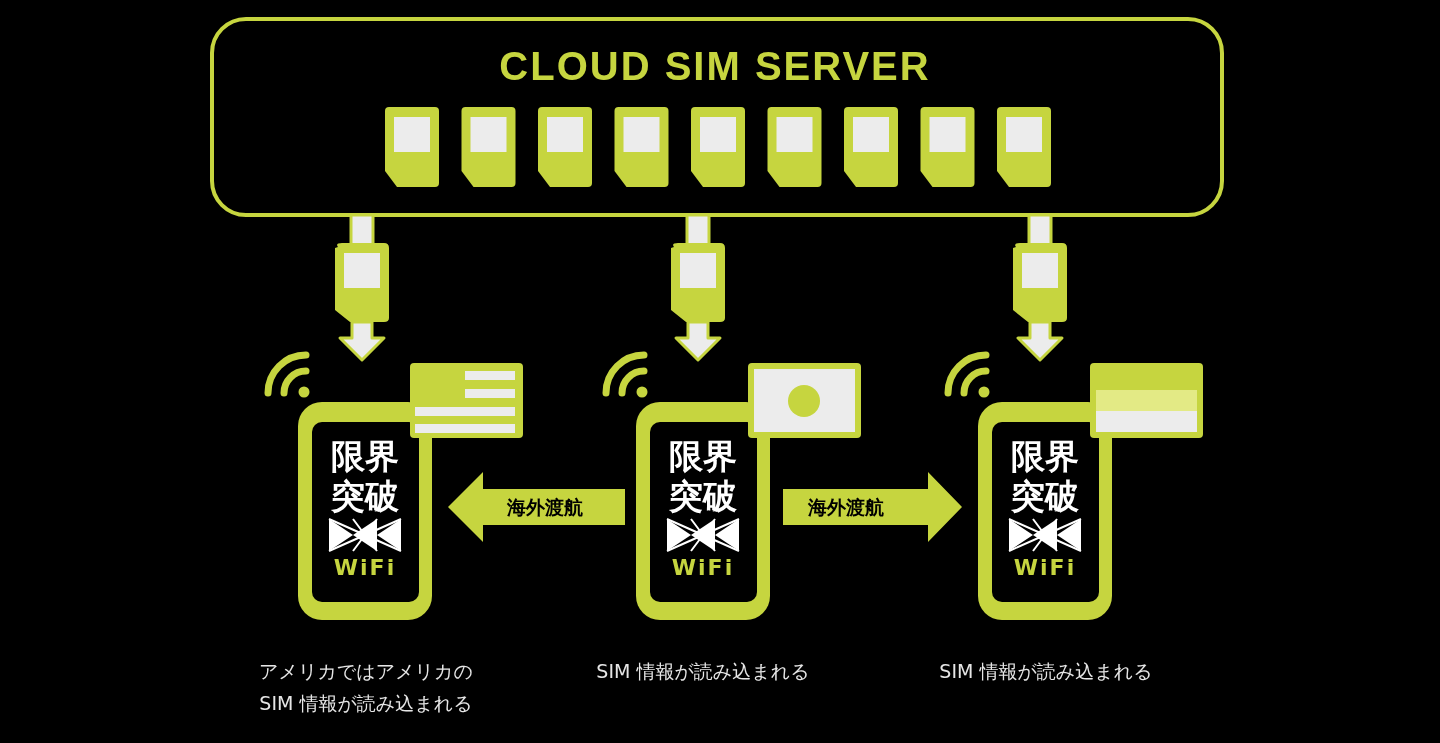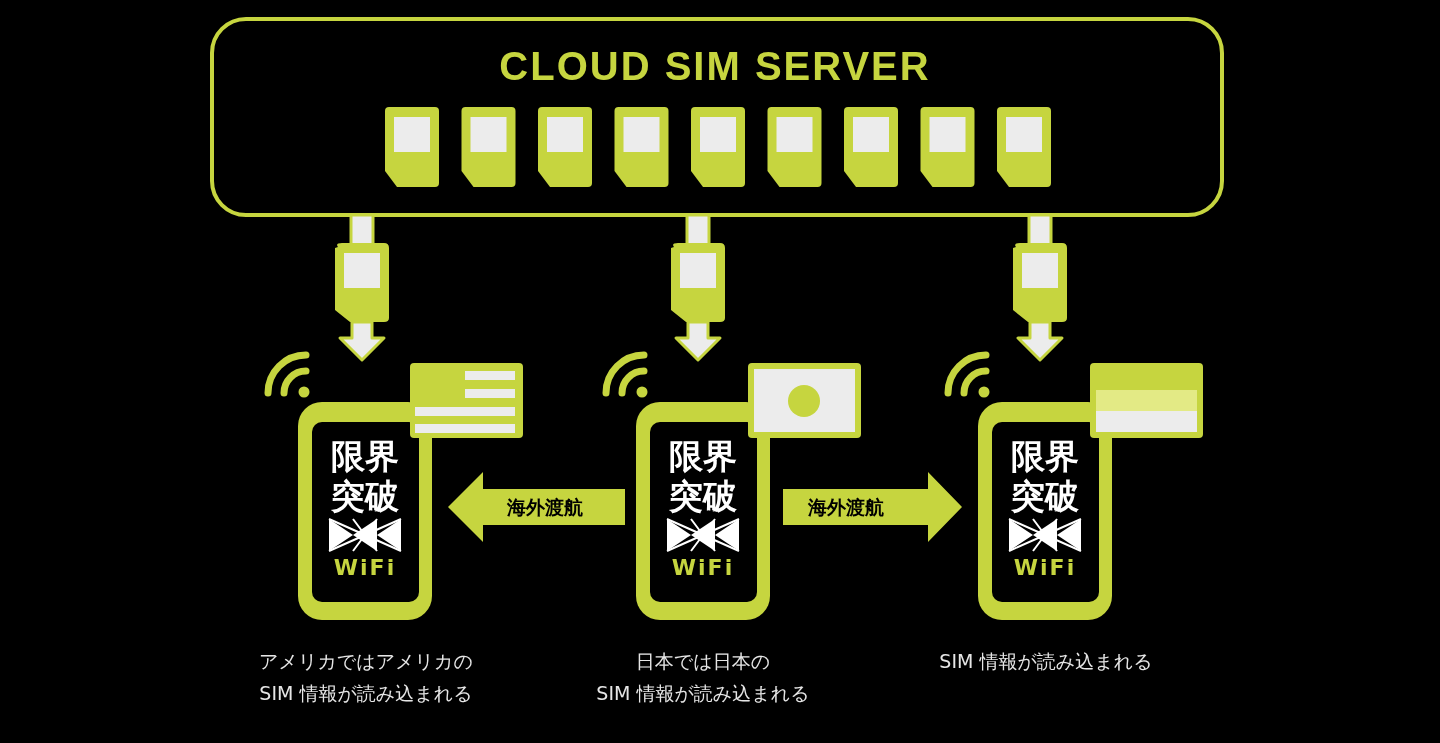--- a/index.html
+++ b/index.html
@@ -4,21 +4,21 @@
   <style>
     html, body { margin: 0; padding: 0; background: #000; }
     body { width: 1440px; height: 743px; position: relative; overflow: hidden;
            font-family: "DejaVu Sans", "Liberation Sans", sans-serif; }
     #stage { position: absolute; left: 0; top: 0; width: 1440px; height: 743px; }
     .server-title { font-family: "Liberation Sans", "DejaVu Sans", sans-serif; font-weight: 700;
                     font-size: 40px; letter-spacing: 2px; }
     .arrow-label { font-family: "DejaVu Sans", sans-serif; font-weight: 700; font-size: 19px; }
     .caption { position: absolute; width: 300px; text-align: center; color: #e6e6e6;
                font-family: "DejaVu Sans", "Liberation Sans", sans-serif; font-size: 19px;
-               line-height: 32px; }
+               line-height: 32px; margin-top: 10px; }
     .caption span { display: block; }
     .logo-text { font-family: "DejaVu Sans", sans-serif; font-weight: 700; fill: #ffffff; font-size: 34px; }
     .wifi-text { font-family: "DejaVu Sans", sans-serif; font-weight: 700; fill: #c6d53f; font-size: 22px; letter-spacing: 2px; }
   </style>
 </head>
 <body>
 
 <div id="stage">
 <svg width="1440" height="743" viewBox="0 0 1440 743" xmlns="http://www.w3.org/2000/svg">
 
@@ -164,19 +164,18 @@
     <text x="846" y="514" text-anchor="middle" fill="#000" class="arrow-label">海外渡航</text>
   </g>
 </svg>
 
 
 <div class="caption" style="left:216px; top:645px;">
   <span>アメリカではアメリカの</span>
   <span>SIM 情報が読み込まれる</span>
 </div>
 <div class="caption" style="left:553px; top:645px;">
-  <span>日本では日本の</span>
   <span>SIM 情報が読み込まれる</span>
 </div>
 <div class="caption" style="left:896px; top:645px;">
   <span>SIM 情報が読み込まれる</span>
 </div>
 </div>
 
 </body></html>

